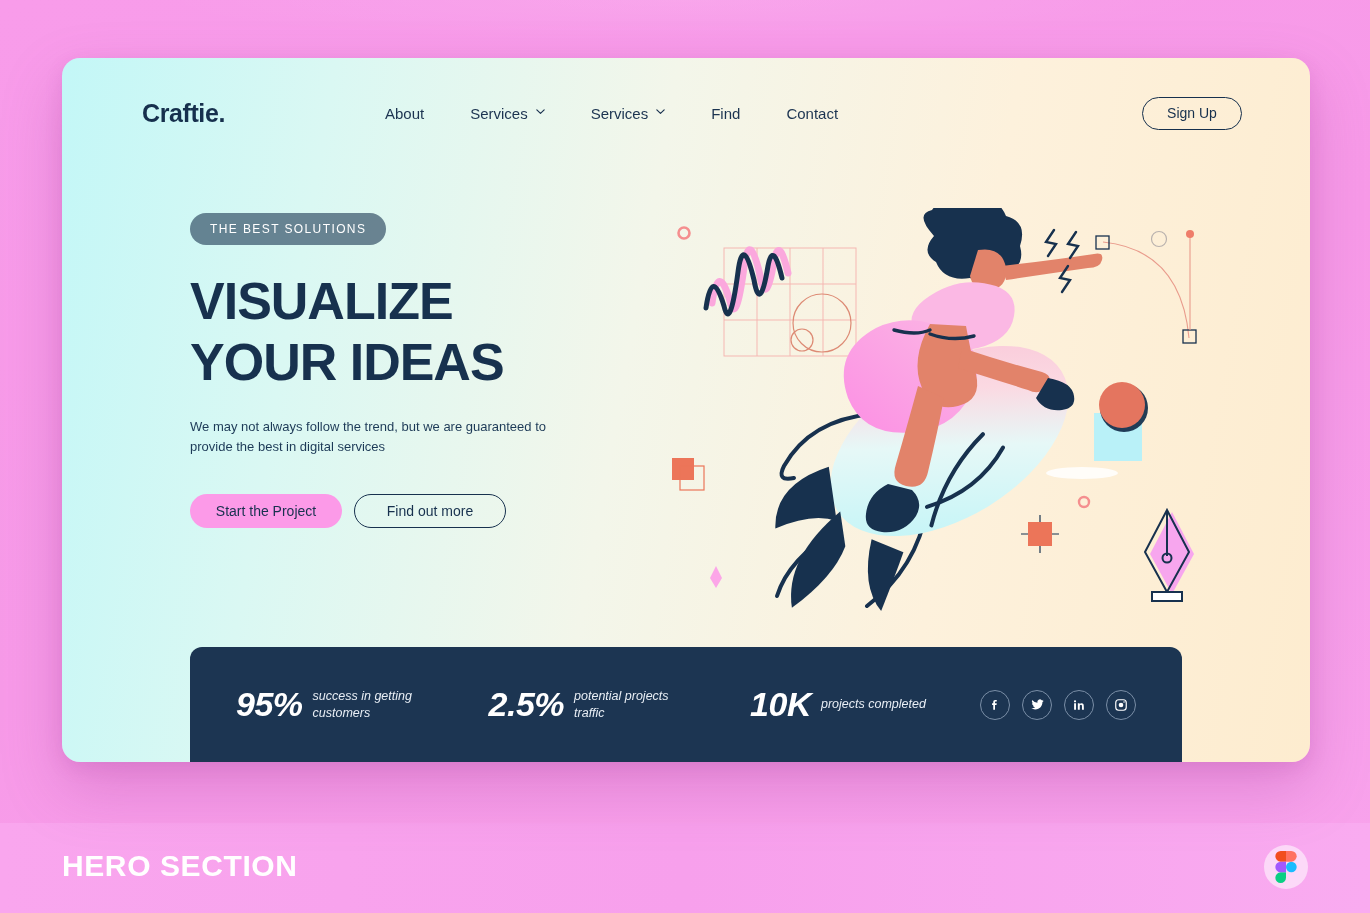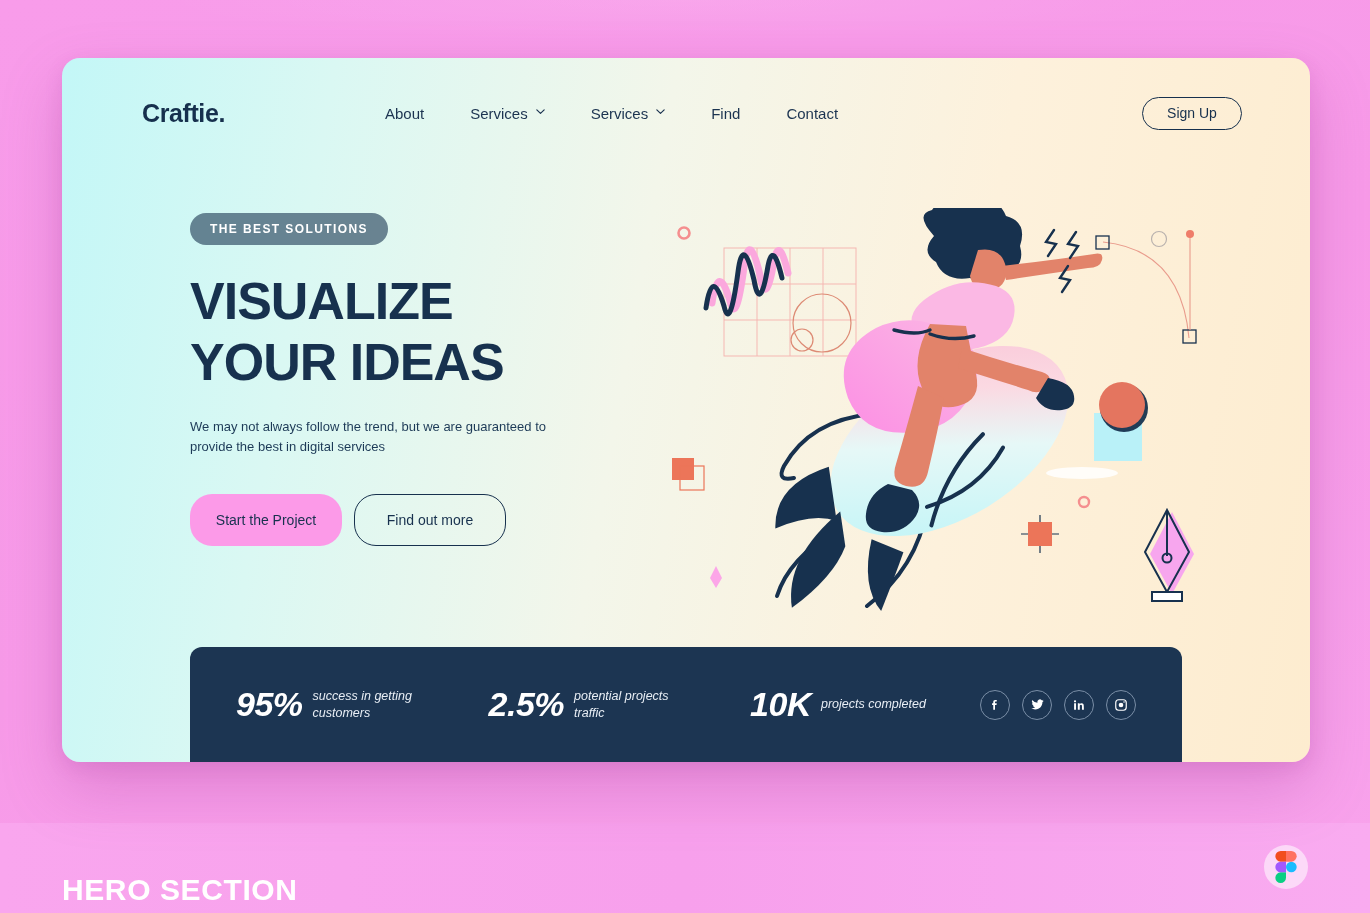--- a/index.html
+++ b/index.html
@@ -74,37 +74,37 @@
   
   .hero-left{
     position:absolute; left:128px; top:155px; width:470px;
   }
   .badge{
     display:inline-flex; align-items:center; justify-content:center;
     height:32px; padding:0 20px;
     border-radius:18px;
     background:rgba(32,60,86,0.62);
     color:#ffffff;
-    font-size:12px; font-weight:bold; letter-spacing:1.4px;
+    font-size:12px; font-weight:normal; letter-spacing:1.4px;
   }
   .headline{
     margin-top:26px;
     font-size:52px; line-height:1.17;
     font-weight:bold; color:#17314e;
     letter-spacing:-1px;
   }
   .headline .l2{ display:block; }
   .subtext{
     margin-top:24px;
     font-size:13px; line-height:1.55; color:#1d3busy;
     color:#1d3a57; max-width:390px;
   }
   .cta-row{ margin-top:37px; display:flex; gap:12px; }
   .btn{
-    height:52px; border-radius:22px;
+    height:34px; border-radius:22px;
     display:flex; align-items:center; justify-content:center;
     font-size:14px; cursor:pointer;
   }
   .btn-primary{
     width:152px; background:#fc9ae8; color:#17314e;
   }
   .btn-outline{
     width:152px; border:1.6px solid #17314e; color:#17314e; background:transparent;
   }
 
@@ -138,21 +138,21 @@
   .soc{
     width:30px; height:30px; border-radius:50%;
     border:1.2px solid #7a8ea6;
     display:flex; align-items:center; justify-content:center;
     cursor:pointer;
   }
   .soc svg{ display:block; }
 
   
   .caption{
-    position:absolute; left:62px; bottom:6px;
+    position:absolute; left:62px; bottom:30px;
     font-size:30px; font-weight:bold; color:#ffffff;
     letter-spacing:0.6px;
   }
   .figma-badge{
     position:absolute; right:62px; bottom:24px;
     width:44px; height:44px; border-radius:50%;
     background:rgba(255,255,255,0.55);
     display:flex; align-items:center; justify-content:center;
   }
 </style>

